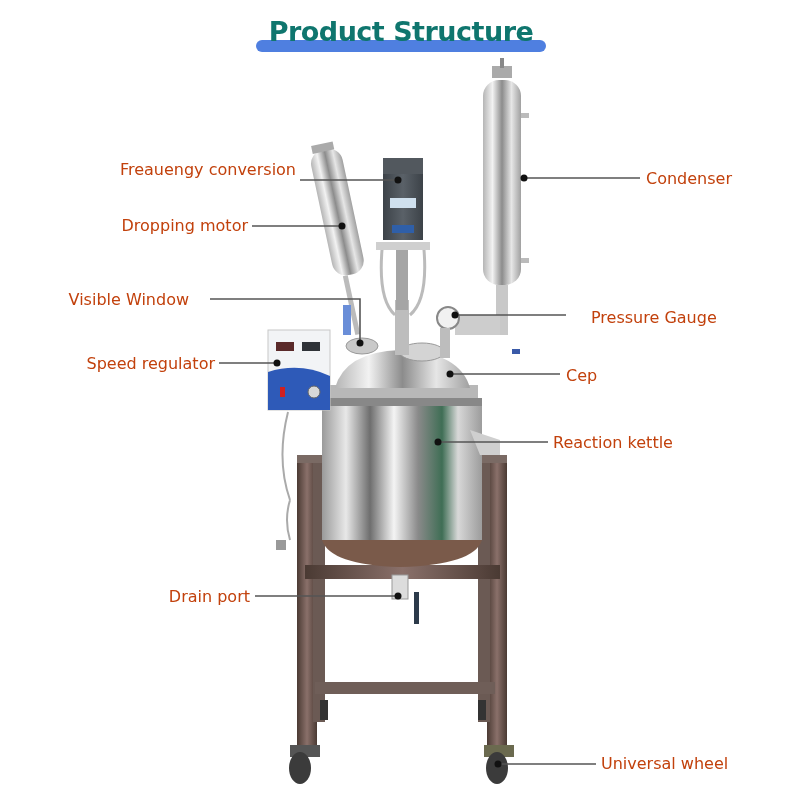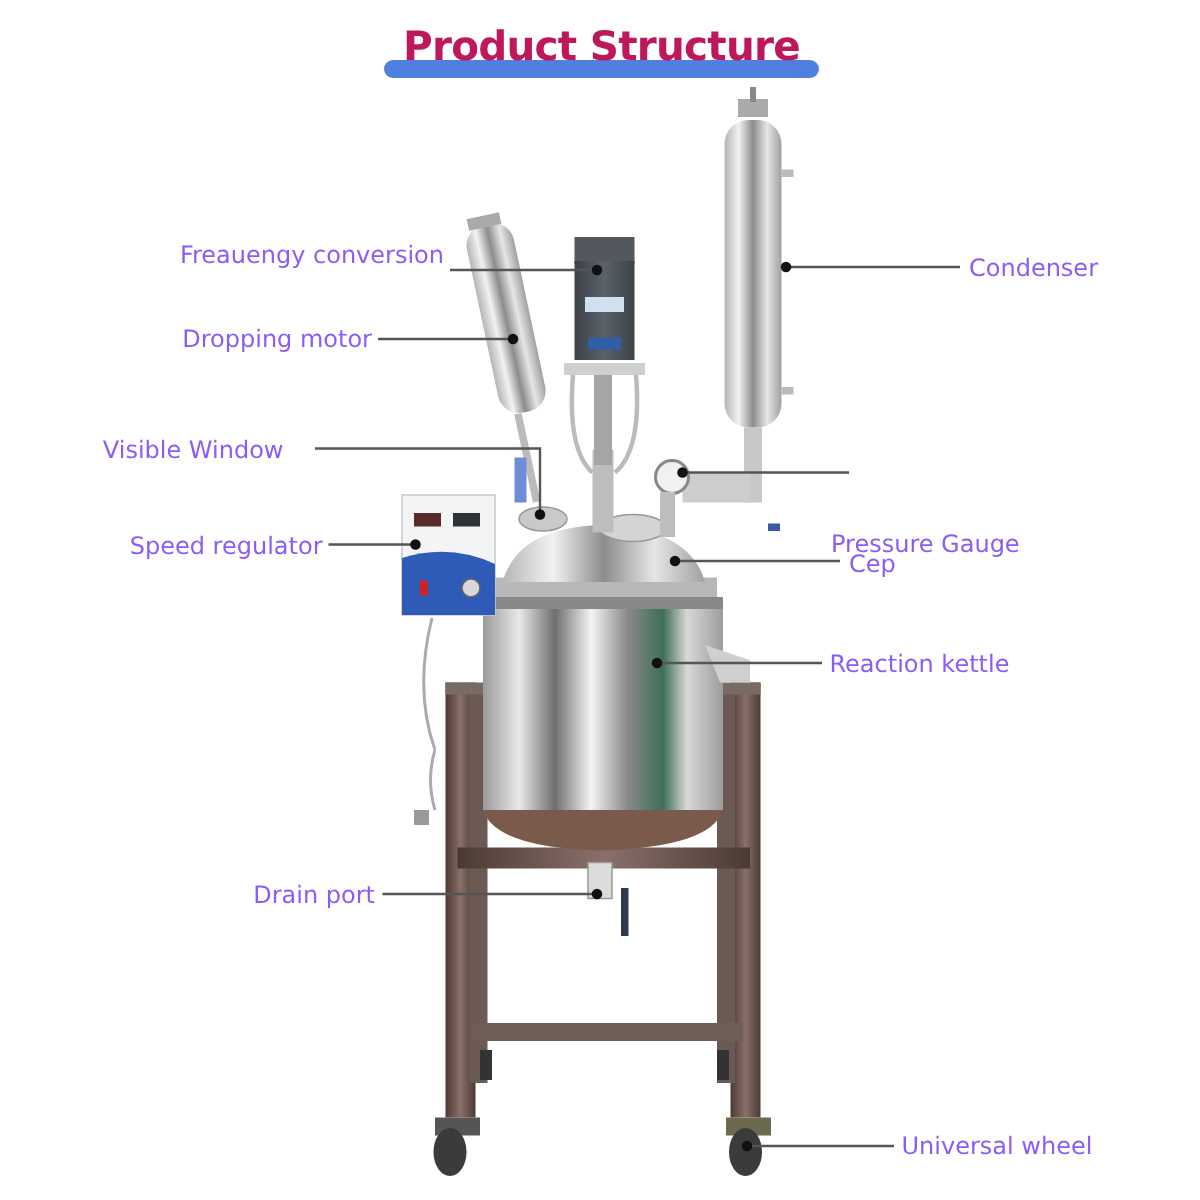--- a/index.html
+++ b/index.html
@@ -3,24 +3,24 @@
 <meta charset="utf-8">
 <style>
   html, body { margin: 0; padding: 0; background: #ffffff; }
   body { width: 800px; height: 800px; position: relative; overflow: hidden;
          font-family: "DejaVu Sans", sans-serif; color: #222; }
   .title-wrap { position: absolute; left: 256px; top: 14px; width: 290px; height: 42px; }
   .title-bar { position: absolute; left: 0; top: 26px; width: 290px; height: 12px;
                border-radius: 6px; background: #4f7fe0; }
   .title-text { position: absolute; left: 0; top: 2px; width: 290px; text-align: center;
                 font-family: "DejaVu Sans", sans-serif; font-weight: bold; font-size: 27px;
-                color: #be185d; letter-spacing: -0.5px; white-space: nowrap; }
+                color: #0f766e; letter-spacing: -0.5px; white-space: nowrap; }
   .art { position: absolute; left: 0; top: 0; width: 800px; height: 800px; }
   .label { position: absolute; font-family: "DejaVu Sans", sans-serif; font-size: 16px;
-           color: #8b5cf6; white-space: nowrap; line-height: 19px; }
+           color: #c2410c; white-space: nowrap; line-height: 19px; }
   .label.right { text-align: right; }
   .leader-line { stroke: #555; stroke-width: 1.6; fill: none; }
   .leader-dot { fill: #111; }
 </style>
 </head>
 <body>
 
 <svg class="art" viewBox="0 0 800 800" xmlns="http://www.w3.org/2000/svg">
   <defs>
     <linearGradient id="steel" x1="0" x2="1" y1="0" y2="0">
@@ -188,16 +188,16 @@
 </svg>
 
 <div class="label right" style="left:88px; top:160px; width:208px;">
   <div>Freauengy conversion</div>
 </div>
 <div class="label right" style="left:88px; top:216px; width:160px;">Dropping motor</div>
 <div class="label right" style="left:44px; top:290px; width:145px;">Visible Window</div>
 <div class="label right" style="left:55px; top:354px; width:160px;">Speed regulator</div>
 <div class="label right" style="left:140px; top:587px; width:110px;">Drain port</div>
 <div class="label" style="left:646px; top:169px;">Condenser</div>
-<div class="label" style="left:554px; top:308px;margin-top:45px;">Pressure Gauge</div>
+<div class="label" style="left:591px; top:308px;">Pressure Gauge</div>
 <div class="label" style="left:566px; top:366px;">Cep</div>
 <div class="label" style="left:553px; top:433px;">Reaction kettle</div>
 <div class="label" style="left:601px; top:754px;text-align:center;">Universal wheel</div>
 
 </body></html>

